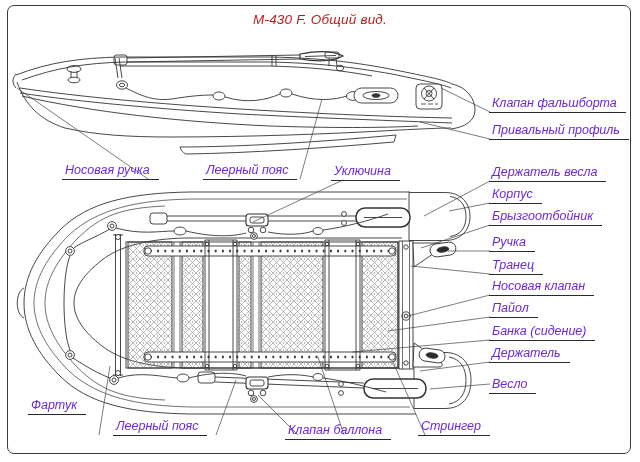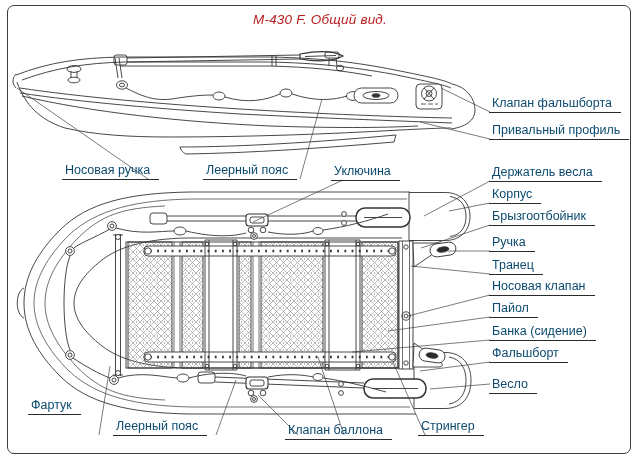--- a/index.html
+++ b/index.html
@@ -10,22 +10,22 @@
   .frame{
     position:absolute;left:7px;top:5px;width:624px;height:449px;
     border:1.4px solid #3c3c3c;border-radius:7px;box-sizing:border-box;
   }
   .title{
     position:absolute;top:12px;left:0;width:640px;text-align:center;
     font-style:italic;font-size:13.5px;color:#b91c1c;letter-spacing:.2px;
   }
   svg.draw{position:absolute;left:0;top:0;}
   .lbl{
-    position:absolute;font-size:12.5px;line-height:1.05;
-    color:#0c4a6e;border-bottom:1px solid #2a2a2a;padding:0 9px 2px 3px;
+    position:absolute;font-style:italic;font-size:12.5px;line-height:1.05;
+    color:#6d28d9;border-bottom:1px solid #2a2a2a;padding:0 9px 2px 3px;
     white-space:nowrap;
   }
 </style>
 </head>
 <body>
 
 <div class="frame"></div>
 <div class="title">М-430 F. Общий вид.</div>
 
 <svg class="draw" width="640" height="462" viewBox="0 0 640 462">
@@ -232,18 +232,18 @@
 <div class="lbl" style="left:489px;top:166px">Держатель весла</div>
 <div class="lbl" style="left:489px;top:97px">Клапан фальшборта</div>
 <div class="lbl" style="left:489px;top:124px">Привальный профиль</div>
 <div class="lbl" style="left:489px;top:188px">Корпус</div>
 <div class="lbl" style="left:489px;top:210px">Брызгоотбойник</div>
 <div class="lbl" style="left:489px;top:236px">Ручка</div>
 <div class="lbl" style="left:489px;top:259px">Транец</div>
 <div class="lbl" style="left:489px;top:280px">Носовая клапан</div>
 <div class="lbl" style="left:489px;top:302px">Пайол</div>
 <div class="lbl" style="left:489px;top:325px">Банка (сидение)</div>
-<div class="lbl" style="left:489px;top:347px">Фальшборт</div>
+<div class="lbl" style="left:489px;top:347px">Держатель</div>
 <div class="lbl" style="left:489px;top:378px">Весло</div>
 <div class="lbl" style="left:28px;top:399px">Фартук</div>
 <div class="lbl" style="left:113px;top:420px">Леерный пояс</div>
 <div class="lbl" style="left:285px;top:424px">Клапан баллона</div>
 <div class="lbl" style="left:418px;top:420px">Стрингер</div>
 
 </body></html>

